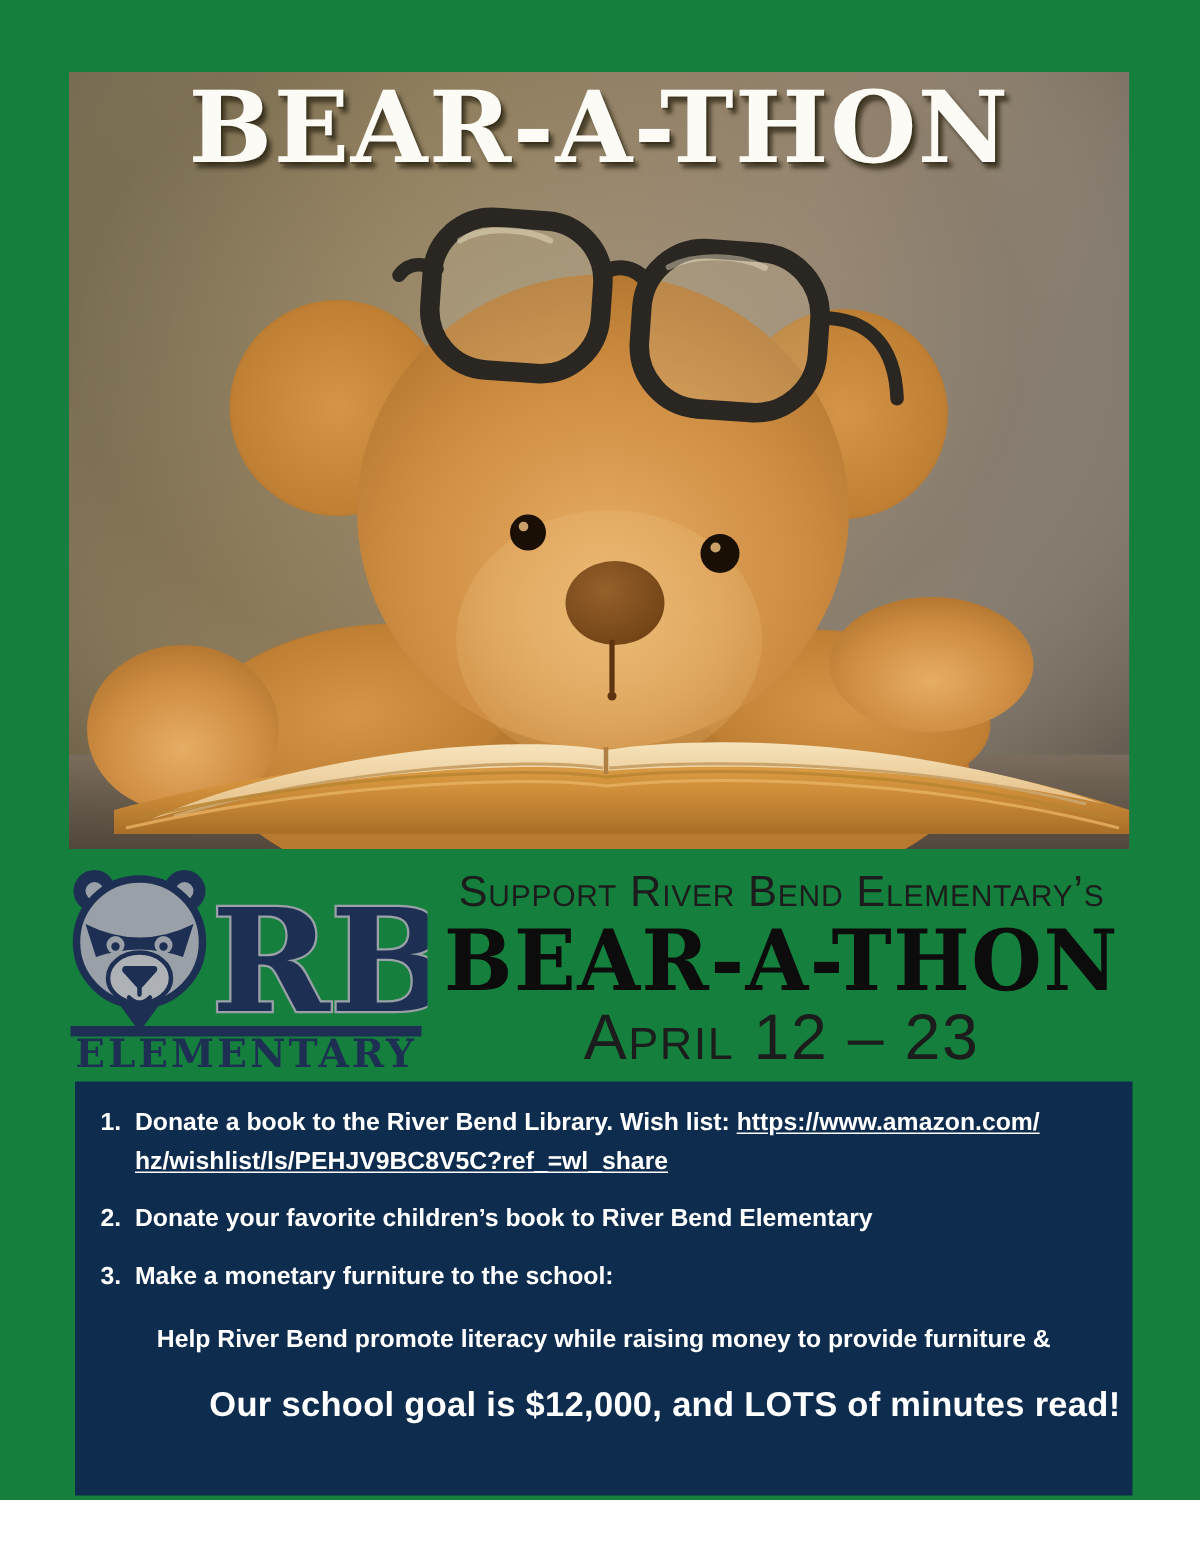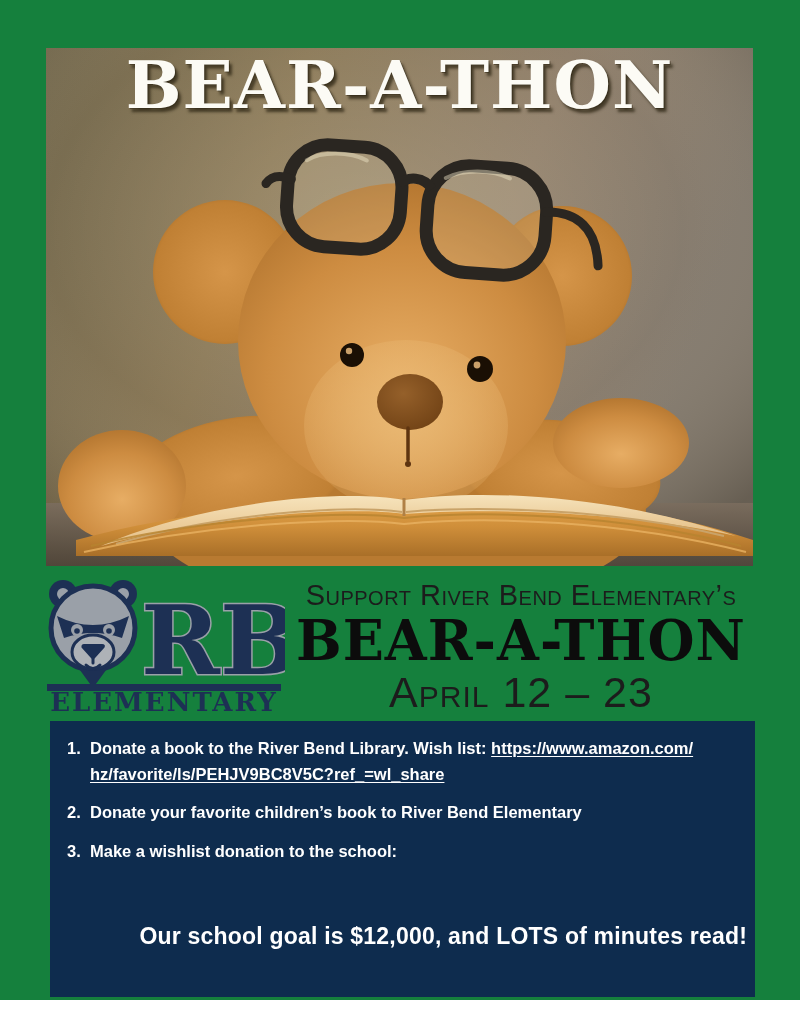--- a/index.html
+++ b/index.html
@@ -173,27 +173,27 @@
 
   <div class="event">
     <div class="support-line">Support River Bend Elementary’s</div>
     <div class="event-title">BEAR-A-THON</div>
     <div class="event-dates">April 12 – 23</div>
   </div>
 
   <div class="infobox">
     <div class="item">
       <span class="num">1.</span>
-      <span class="txt"><span>Donate a book to the River Bend Library. Wish list: </span><a class="wl-link"><span>https://www.amazon.com/</span><br><span>hz/favorite/ls/PEHJV9BC8V5C?ref_=wl_share</span></a></span>
+      <span class="txt"><span>Donate a book to the River Bend Library. Wish list: </span><a class="wl-link"><span>https://www.amazon.com/</span><br><span>hz/wishlist/ls/PEHJV9BC8V5C?ref_=wl_share</span></a></span>
     </div>
     <div class="item">
       <span class="num">2.</span>
       <span class="txt">Donate your favorite children’s book to River Bend Elementary</span>
     </div>
     <div class="item">
       <span class="num">3.</span>
-      <span class="txt">Make a wishlist donation to the school:</span>
+      <span class="txt">Make a monetary furniture to the school:</span>
     </div>
-    <div class="pitch"><br></div>
+    <div class="pitch"><span>Help River Bend promote literacy while raising money to provide furniture &amp;</span><br></div>
     <div class="goal">Our school goal is $12,000, and LOTS of minutes read!</div>
   </div>
 
 </div>
 
 </body></html>

